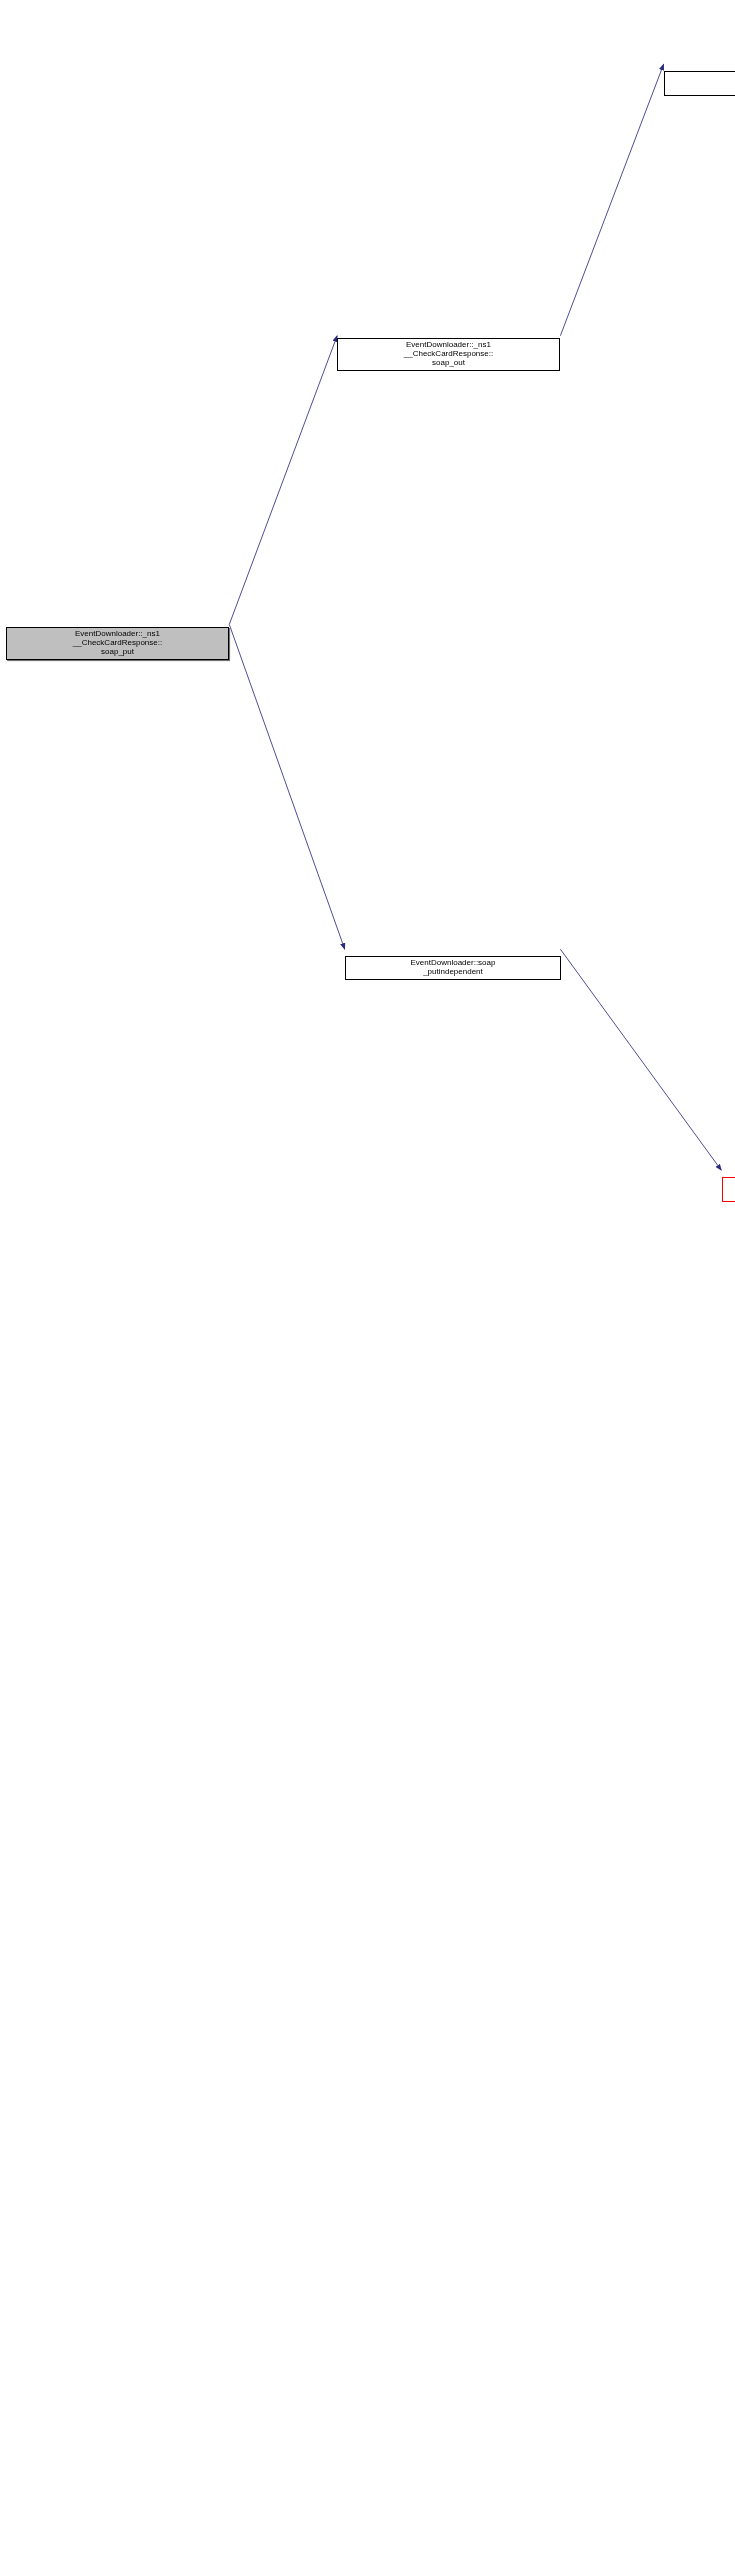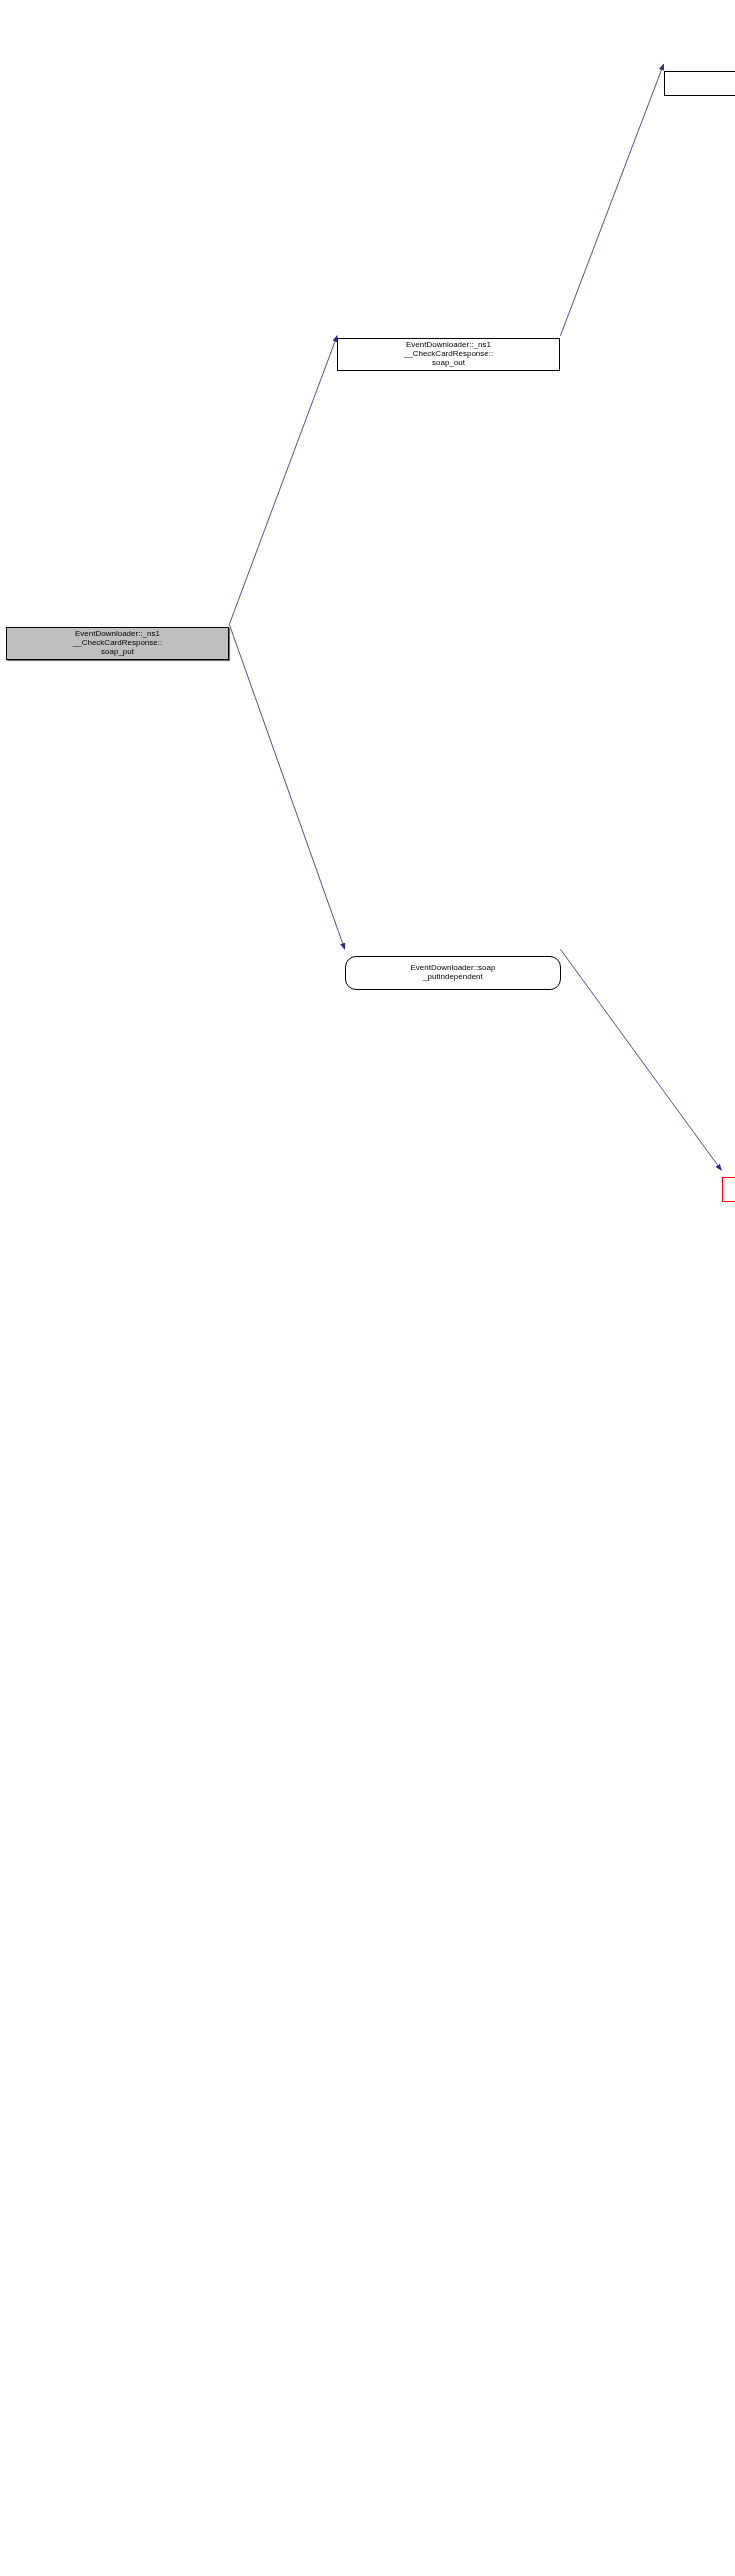--- a/index.html
+++ b/index.html
@@ -103,19 +103,19 @@
         <line x1="1272" y1="1540.5" x2="1452" y2="2386" stroke="#2a2a7f" stroke-width="1.1" marker-end="url(#arrow)"></line>
       </g>
   </svg>
   <div id="node-layer">
       <div class="node root" style="left: 6px; top: 608px; width: 223px; height: 33px;"><span>EventDownloader::_ns1
 __CheckCardResponse::
 soap_put</span></div>
       <div class="node plain" style="left: 337px; top: 319px; width: 223px; height: 33px;"><span>EventDownloader::_ns1
 __CheckCardResponse::
 soap_out</span></div>
-      <div class="node plain" style="left: 345px; top: 937px; width: 216px; height: 34px; border-radius: 11px;"><span>EventDownloader::soap
+      <div class="node plain" style="left: 345px; top: 937px; width: 216px; height: 24px;"><span>EventDownloader::soap
 _putindependent</span></div>
       <div class="node plain" style="left: 664px; top: 52px; width: 337px; height: 25px;"></div>
       <div class="node highlight" style="left: 722px; top: 1158px; width: 245px; height: 25px;"></div>
     </div>
 </div>
 
 
 </body></html>

